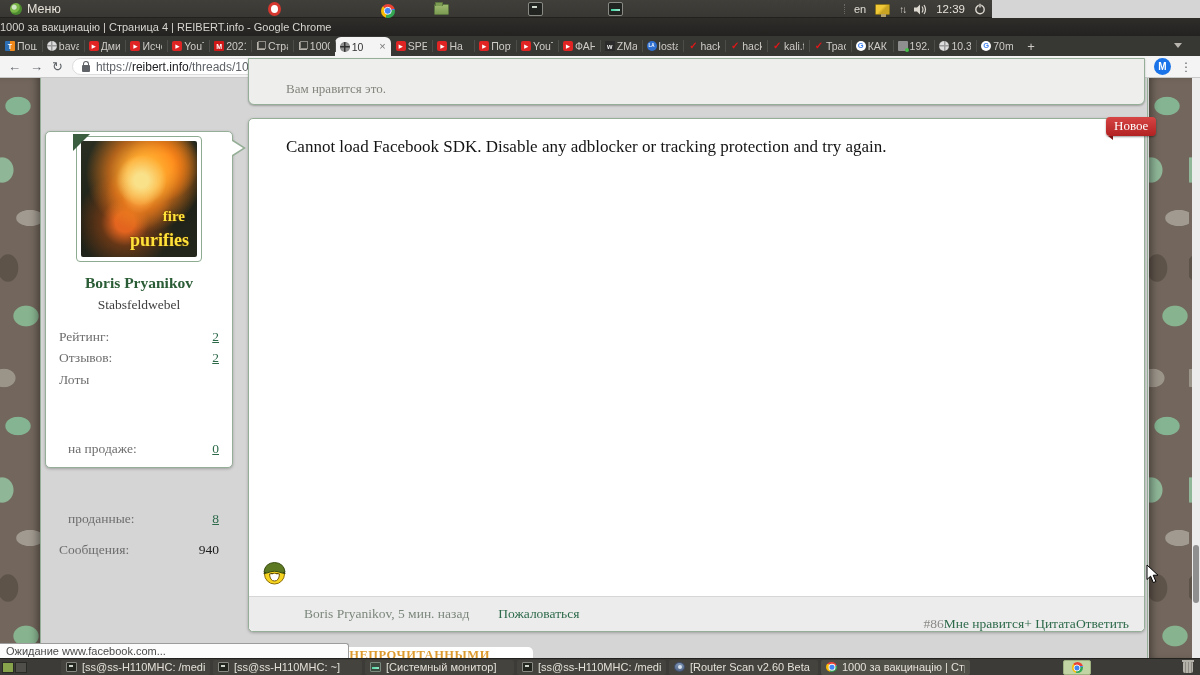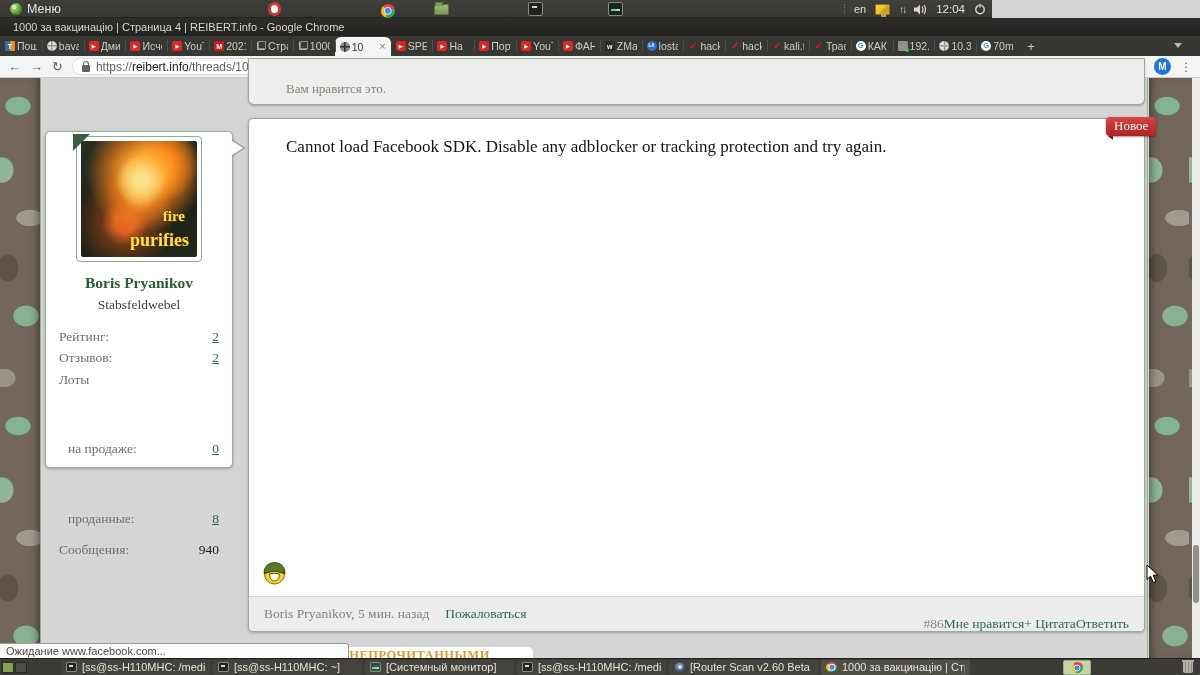--- a/index.html
+++ b/index.html
@@ -37,21 +37,21 @@
   .kbd-layout { font-size:11px; color:#e0dcd4; }
   .display-ico { width:15px; height:11px; background:linear-gradient(135deg,#f0c838 40%,#caa422 60%); border:1px solid #8a741c; border-radius:1px; position:relative; }
   .display-ico::after { content:''; position:absolute; left:5px; bottom:-3px; width:5px; height:3px; background:#b5a06a; }
   .net-arrows { font-size:10px; letter-spacing:-2px; color:#dcd8d0; font-weight:bold; }
   .clock { font-size:11.5px; color:#e6e2da; }
   .svg-ico { display:block; }
 
   
   .titlebar { position:absolute; left:0; top:18px; width:1200px; height:18px;
     background:linear-gradient(#2e2d2a,#232220); color:#d8d5cf; font-size:11px;
-    display:flex; align-items:center; padding-left:13px; }
+    display:flex; align-items:center; }
 
   
   .tabstrip { position:absolute; left:0; top:36px; width:1200px; height:20px; background:#373734; display:flex; }
   .tabs { display:flex; width:1018px; height:20px; }
   .tab { flex:1 1 0; min-width:0; display:flex; align-items:center; gap:2px; padding:0 5px;
     color:#cfccc6; font-size:10.5px; overflow:hidden; white-space:nowrap; position:relative; }
   .tab + .tab::before { content:''; position:absolute; left:0; top:4px; bottom:4px; border-left:1px solid #4c4c49; }
   .tab.active { flex:0 0 56px; background:#f4f4f4; color:#333; border-radius:6px 6px 0 0; margin-top:1px; }
   .tab.active + .tab::before { display:none; }
   .tab .tlabel { overflow:hidden; }
@@ -128,21 +128,21 @@
     box-shadow:0 1px 2px rgba(0,0,0,.25); overflow:hidden; }
   .prevpost-text { font-family:"Liberation Serif", serif; color:#84847e; font-size:13px; margin:22px 0 0 37px; }
 
   .post { position:absolute; left:207px; top:40px; width:897px; height:514px; background:#fff;
     border:1px solid #95ae97; border-radius:5px; box-shadow:0 1px 3px rgba(0,0,0,.25); }
   .post-body { font-family:"Liberation Serif", serif; font-size:17px; color:#141414; margin:18px 40px 0 37px; }
   .smiley { position:absolute; left:13px; bottom:46px; width:25px; height:25px; }
   .post-footer { position:absolute; left:0; right:0; bottom:0; height:35px; background:#ececec;
     border-top:1px solid #d6d6d6; border-radius:0 0 5px 5px; display:flex; align-items:center;
     padding:0 15px; font-family:"Liberation Serif", serif; font-size:13.5px; }
-  .pf-left { display:flex; gap:16px; align-items:center; }
+  .pf-left { display:flex; gap:29px; align-items:center;margin-left:40px; }
   .pf-right { margin-left:auto; display:flex; align-items:center;margin-top:20px; }
   .muted { color:#7c877c; }
   .muted2 { color:#8a8a86; }
   .glink { color:#2d6a4a; text-decoration:none; }
 
   .new-badge { position:absolute; left:1065px; top:-1px; z-index:6; padding:1px 8px 2px;
     background:linear-gradient(#d64444,#b32222); color:#fff; font-family:"Liberation Serif", serif;
     font-size:13px; border-radius:4px; box-shadow:0 1px 2px rgba(0,0,0,.4); }
   .new-badge::after { content:''; position:absolute; left:2px; bottom:-4px;
     border-top:4px solid #7e1414; border-left:5px solid transparent; }
@@ -240,21 +240,21 @@
     <span class="launcher term-ico term-b"></span>
     <div class="tray">
       <span class="tray-sep"></span>
       <span class="kbd-layout">en</span>
       <span class="display-ico"></span>
       <span class="net-arrows">↑↓</span>
       <svg class="svg-ico" width="13" height="11" viewBox="0 0 13 11">
           <polygon points="0,3.5 3,3.5 6,0.5 6,10.5 3,7.5 0,7.5" fill="#dcd8d0"></polygon>
           <path d="M8 2.5 Q10 5.5 8 8.5 M10 1 Q13 5.5 10 10" stroke="#dcd8d0" stroke-width="1.2" fill="none"></path>
         </svg>
-      <span class="clock">12:04</span>
+      <span class="clock">12:39</span>
       <svg class="svg-ico" width="12" height="12" viewBox="0 0 12 12">
           <circle cx="6" cy="6.5" r="4.2" stroke="#dcd8d0" stroke-width="1.4" fill="none"></circle>
           <line x1="6" y1="0.5" x2="6" y2="5" stroke="#3c3b37" stroke-width="2.4"></line>
           <line x1="6" y1="0.8" x2="6" y2="4.6" stroke="#dcd8d0" stroke-width="1.4"></line>
         </svg>
     </div>
   </div>
 
   <div class="titlebar">
     <span>1000 за вакцинацію | Страница 4 | REIBERT.info - Google Chrome</span>

